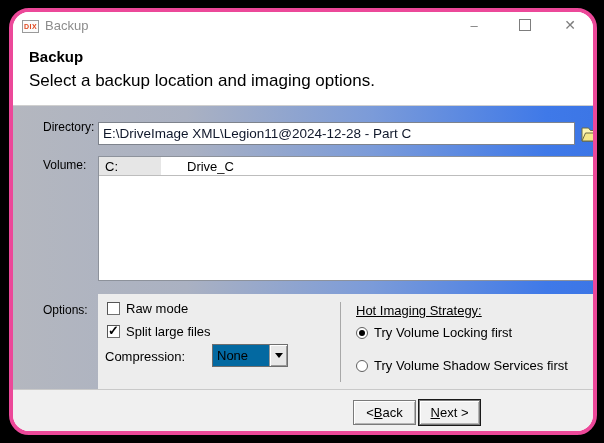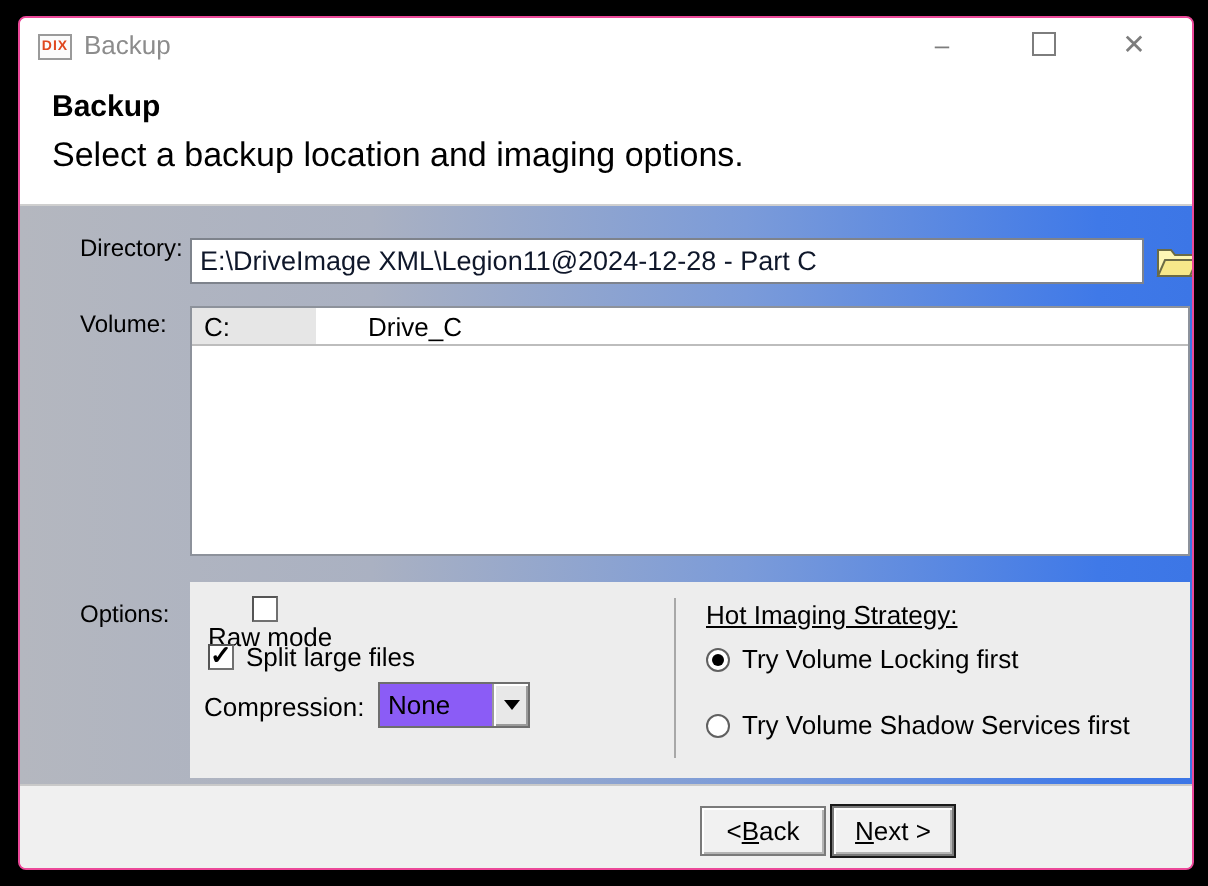--- a/index.html
+++ b/index.html
@@ -3,21 +3,21 @@
 <meta charset="utf-8">
 <style>
   html,body{margin:0;padding:0;}
   body{
     width:604px;height:443px;position:relative;overflow:hidden;
     background:#000;font-family:"Liberation Sans",sans-serif;
     -webkit-font-smoothing:antialiased;
   }
   .window{
     position:absolute;left:9px;top:8px;width:588px;height:427px;
-    background:#fff;border:1px solid #ec4899;border-radius:4px;
+    background:#fff;border:4px solid #ec4899;border-radius:20px;
     box-sizing:border-box;overflow:hidden;font-size:13px;color:#000;padding-left:47px;
   }
   
   .titlebar{position:absolute;left:0;top:0;right:0;height:26px;background:#fff;}
   .app-icon{
     position:absolute;left:9px;top:8px;width:17px;height:13px;
     background:#fbfbfb;border:1px solid #9a9a9a;box-sizing:border-box;
     font-size:7px;font-weight:bold;color:#e0481f;letter-spacing:.5px;
     display:flex;align-items:center;justify-content:center;line-height:1;
   }
@@ -69,34 +69,34 @@
   }
   .filelist-row .col-drive{background:#e6e6e6;height:100%;display:flex;align-items:center;padding-left:6px;}
   .filelist-row .cell-file{padding-left:26px;}
   
   .options-panel{
     position:absolute;left:85px;top:188px;width:500px;height:98px;box-sizing:border-box;
     background:#ededed;
   }
   .opt-divider{position:absolute;left:242px;top:8px;bottom:10px;width:1px;background:#a8a8a8;}
   .checkrow{position:absolute;display:flex;align-items:center;cursor:default;}
-  .row-raw{left:9px;top:7px;flex-direction:column;}
+  .row-raw{left:9px;top:7px;}
   .row-split{left:9px;top:30px;}
   .checkbox{
     width:13px;height:13px;background:#fff;box-sizing:border-box;
     border:1px solid #707070;border-top-color:#555;border-left-color:#555;
     margin-right:6px;position:relative;
   }
   .checkbox.checked::after{
     content:"\2713";position:absolute;left:0px;top:-3px;font-size:13px;font-weight:bold;color:#000;
   }
   .lbl-compression{position:absolute;left:7px;top:55px;}
   .combo{
-    position:absolute;left:94px;top:50px;width:76px;height:23px;box-sizing:border-box;
-    background:#8b5cf6;border:1px solid #6e6e6e;display:flex;align-items:center;cursor:default;
+    position:absolute;left:114px;top:50px;width:76px;height:23px;box-sizing:border-box;
+    background:#0369a1;border:1px solid #6e6e6e;display:flex;align-items:center;cursor:default;
   }
   .combo-value{flex:1;padding-left:4px;font-size:13px;}
   .combo-btn{
     width:17px;height:100%;background:#e8e8e8;border-left:1px solid #9a9a9a;
     display:flex;align-items:center;justify-content:center;
     box-shadow:inset 1px 1px 0 #fff, inset -1px -1px 0 #9a9a9a;
   }
   .combo-arrow{width:0;height:0;border-left:4px solid transparent;border-right:4px solid transparent;border-top:5px solid #000;}
   .hot-heading{position:absolute;left:258px;top:9px;text-decoration:underline;}
   .radiorow{position:absolute;display:flex;align-items:center;cursor:default;}

